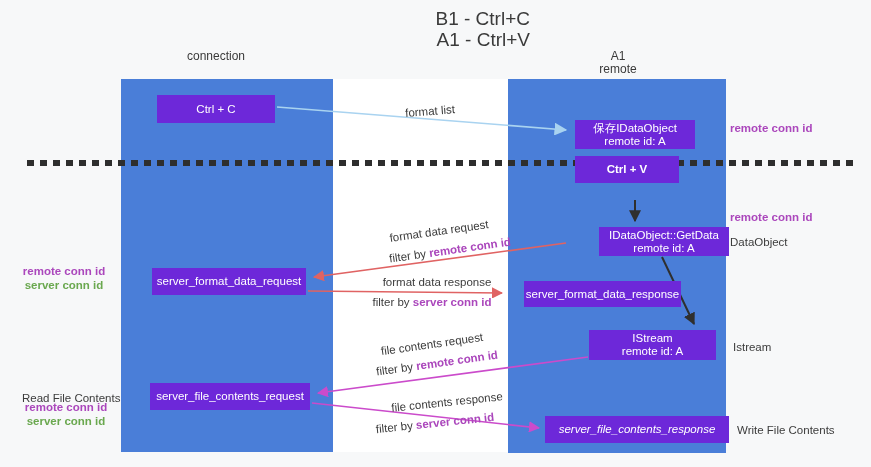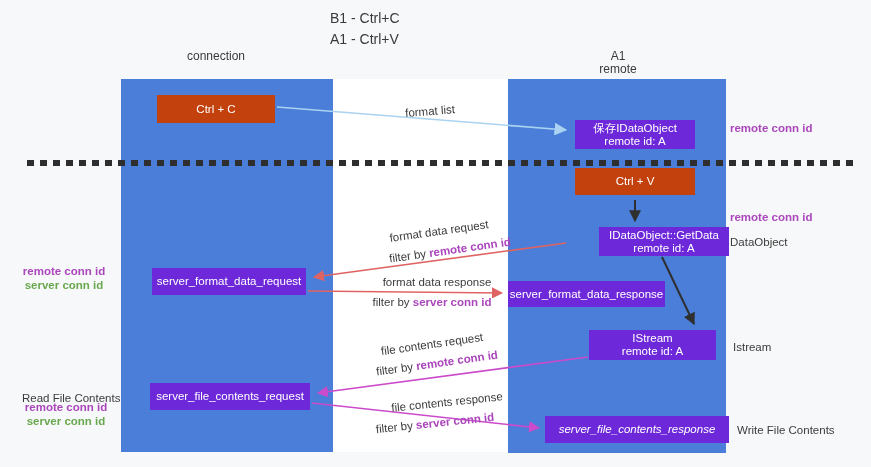--- a/index.html
+++ b/index.html
@@ -10,39 +10,39 @@
     color:#3c3c3c;
   }
   .abs{position:absolute;}
   
   .gap-canvas{left:333px;top:79px;width:175px;height:373px;background:#ffffff;}
   
   .lifeline{background:#4a7ed8;}
   .lifeline-left{left:121px;top:79px;width:212px;height:373px;}
   .lifeline-right{left:508px;top:79px;width:218px;height:374px;}
   
-  .title{left:330px;top:8px;width:200px;text-align:left;font-size:14px;line-height:21px;color:#3a3a3a;}
+  .title{left:330px;top:8px;width:200px;text-align:right;font-size:19px;line-height:21px;color:#3a3a3a;}
   
   .col-header{width:140px;text-align:center;font-size:12px;line-height:13px;color:#3a3a3a;}
   .col-header-left{left:146px;top:50px;}
   .col-header-right{left:548px;top:50px;}
   
   .dashline{left:27px;top:160px;width:828px;height:6px;
     background:repeating-linear-gradient(to right,#2e2e2e 0 7px,transparent 7px 13px);}
   
   .box{display:flex;flex-direction:column;align-items:center;justify-content:center;
     color:#ffffff;font-size:11.5px;line-height:13px;text-align:center;white-space:nowrap;}
-  .box-green{background:#c2410c;}
+  .box-green{background:#6d28d9;}
   .box-orange{background:#6d28d9;}
   .b-ctrlc{left:157px;top:95px;width:118px;height:28px;}
   .b-saveido{left:575px;top:120px;width:120px;height:29px;}
-  .b-ctrlv{left:575px;top:168px;width:120px;height:27px;}
+  .b-ctrlv{left:575px;top:156px;width:104px;height:27px;font-weight:bold;}
   .b-getdata{left:570px;top:227px;width:130px;height:29px;margin-left:29px;}
   .b-sfdreq{left:152px;top:268px;width:154px;height:27px;align-items:center;}
-  .b-sfdres{left:508px;top:281px;width:157px;height:26px;}
+  .b-sfdres{left:524px;top:281px;width:157px;height:26px;}
   .b-istream{left:589px;top:330px;width:127px;height:30px;}
   .b-sfcreq{left:150px;top:383px;width:160px;height:27px;}
   .b-sfcres{left:545px;top:416px;width:184px;height:27px;font-style:italic;}
   
   .alabel{font-size:11.5px;color:#3c3c3c;white-space:nowrap;transform:translate(-50%,-50%);}
   .rot-4{transform:translate(-50%,-50%) rotate(-4.5deg);}
   .rot-8{transform:translate(-50%,-50%) rotate(-8deg);}
   .rot-6{transform:translate(-50%,-50%) rotate(-6deg);}
   .purple{color:#ab47bc;font-weight:bold;}
   .greentx{color:#6aa84f;font-weight:bold;}

